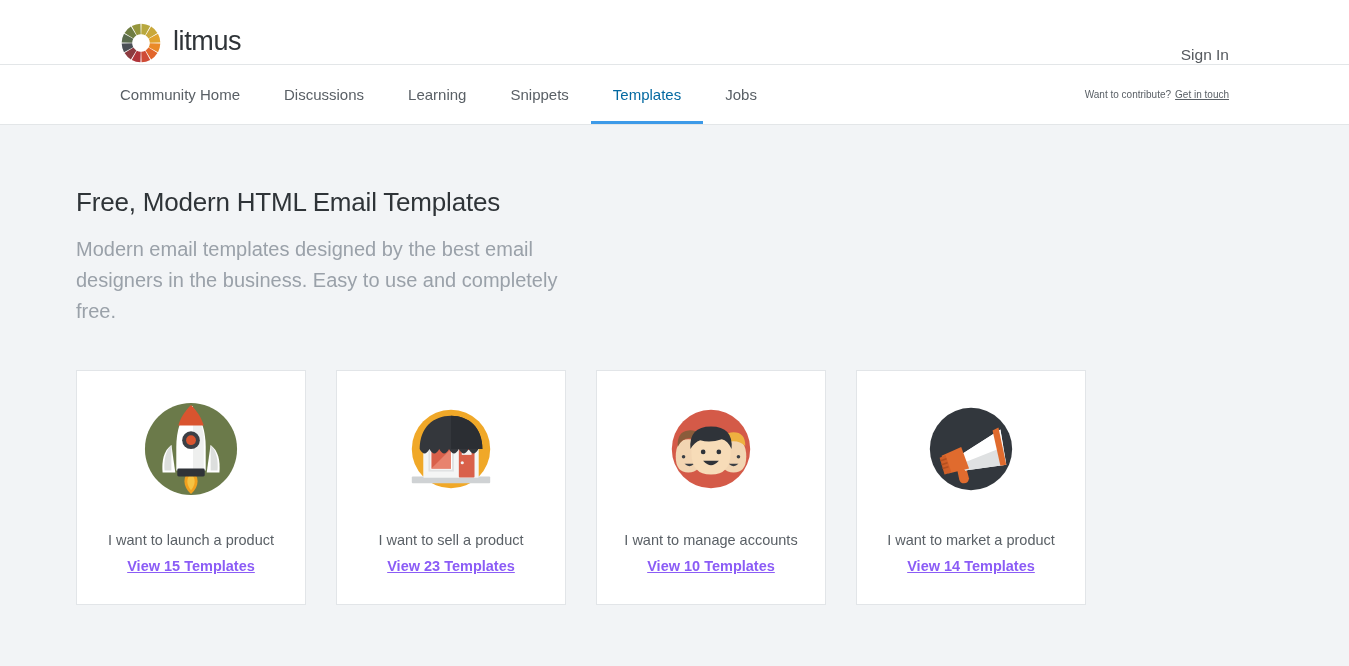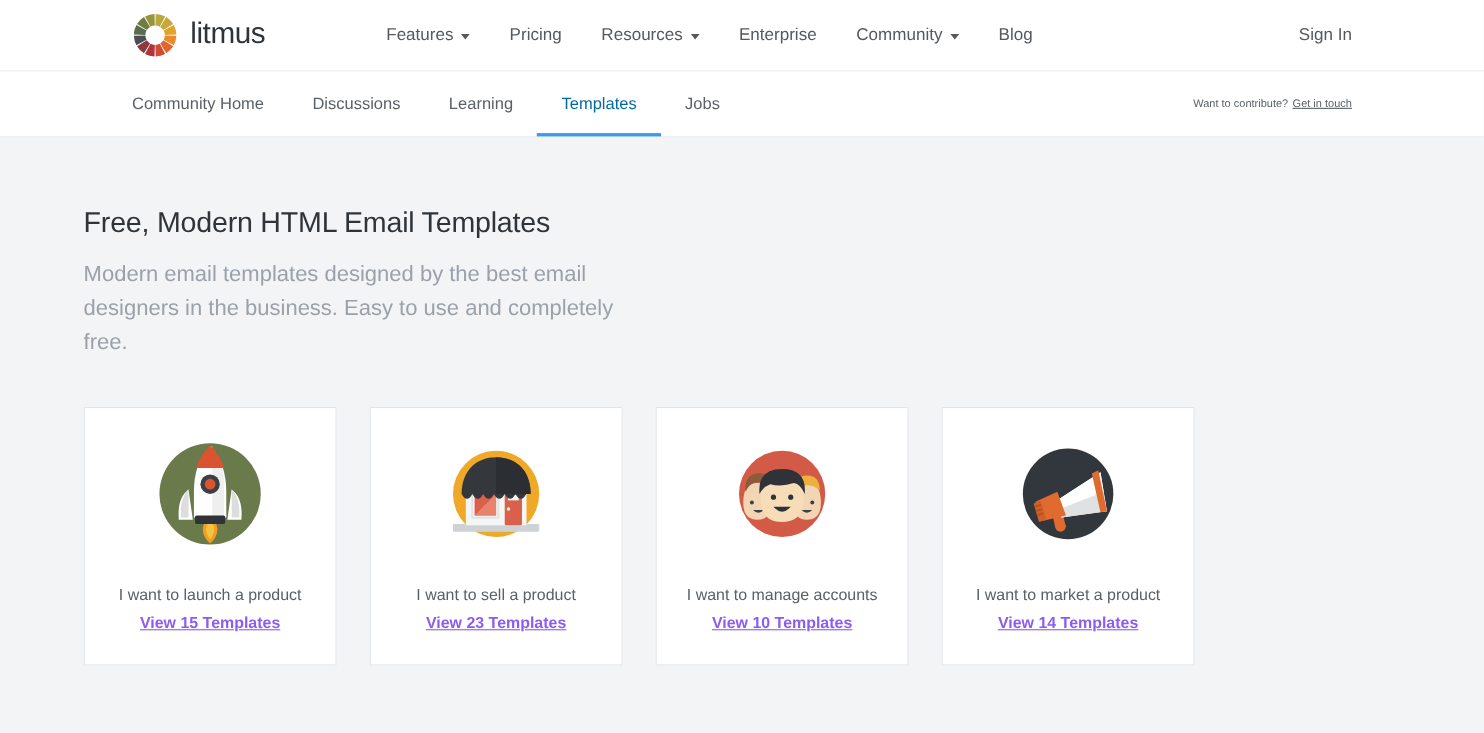--- a/index.html
+++ b/index.html
@@ -11,23 +11,22 @@
     overflow: hidden;
     -webkit-font-smoothing: antialiased;
   }
 
   
   .topbar {
     height: 65px;
     background: #ffffff;
     border-bottom: 1px solid #e3e6e8;
     display: flex;
-    align-items: center;
+    align-items: flex-end;
     padding: 0 120px;
-    gap: 44px;
   }
   .brand {
     display: flex;
     align-items: center;
     gap: 11px;
     margin-right: 48px;
     cursor: pointer;
   }
   .logo-wheel { width: 42px; height: 42px; display: block; }
   .brand-word {
@@ -190,54 +189,32 @@
               <path d="M-45.9820652918563 -1.2843953812841442 A46 46 0 0 1 -40.46383435186436 -21.878713617232663 L-18.472620030198946 -9.988108390475782 A21 21 0 0 0 -20.99181241584744 -0.5863544131949354 Z" fill="#5a6b4e"></path>
               <path d="M-39.1794389705802 -24.103351674623628 A46 46 0 0 1 -24.103351674623624 -39.1794389705802 L-11.003704025371654 -17.886265617004003 A21 21 0 0 0 -17.886265617004003 -11.003704025371656 Z" fill="#6f7d42"></path>
               <path d="M-21.878713617232677 -40.46383435186435 A46 46 0 0 1 -1.2843953812841786 -45.9820652918563 L-0.5863544131949512 -20.99181241584744 A21 21 0 0 0 -9.988108390475787 -18.472620030198943 Z" fill="#95963c"></path>
             </g>
         </g>
       </svg>
     </span>
     <span class="brand-word">litmus</span>
   </div>
 
-  <nav class="mainnav">
-    <div class="nav-item">
-      <span>Features</span>
-      <i class="caret"></i>
-    </div>
-    <div class="nav-item">
-      <span>Pricing</span>
-    </div>
-    <div class="nav-item">
-      <span>Resources</span>
-      <i class="caret"></i>
-    </div>
-    <div class="nav-item">
-      <span>Enterprise</span>
-    </div>
-    <div class="nav-item">
-      <span>Community</span>
-      <i class="caret"></i>
-    </div>
-    <div class="nav-item">
-      <span>Blog</span>
-    </div>
-  </nav>
 
   <div class="spacer"></div>
 
   <div class="signin">Sign In</div>
 </div>
 
 <div class="subbar">
   <div class="subnav">
     <div class="subnav-item">Community Home</div>
     <div class="subnav-item">Discussions</div>
     <div class="subnav-item">Learning</div>
+    <div class="subnav-item">Snippets</div>
     <div class="subnav-item active">Templates</div>
     <div class="subnav-item">Jobs</div>
   </div>
 
   <div class="contribute">
     <span>Want to contribute?</span>
     <span class="link">Get in touch</span>
   </div>
 </div>
 

